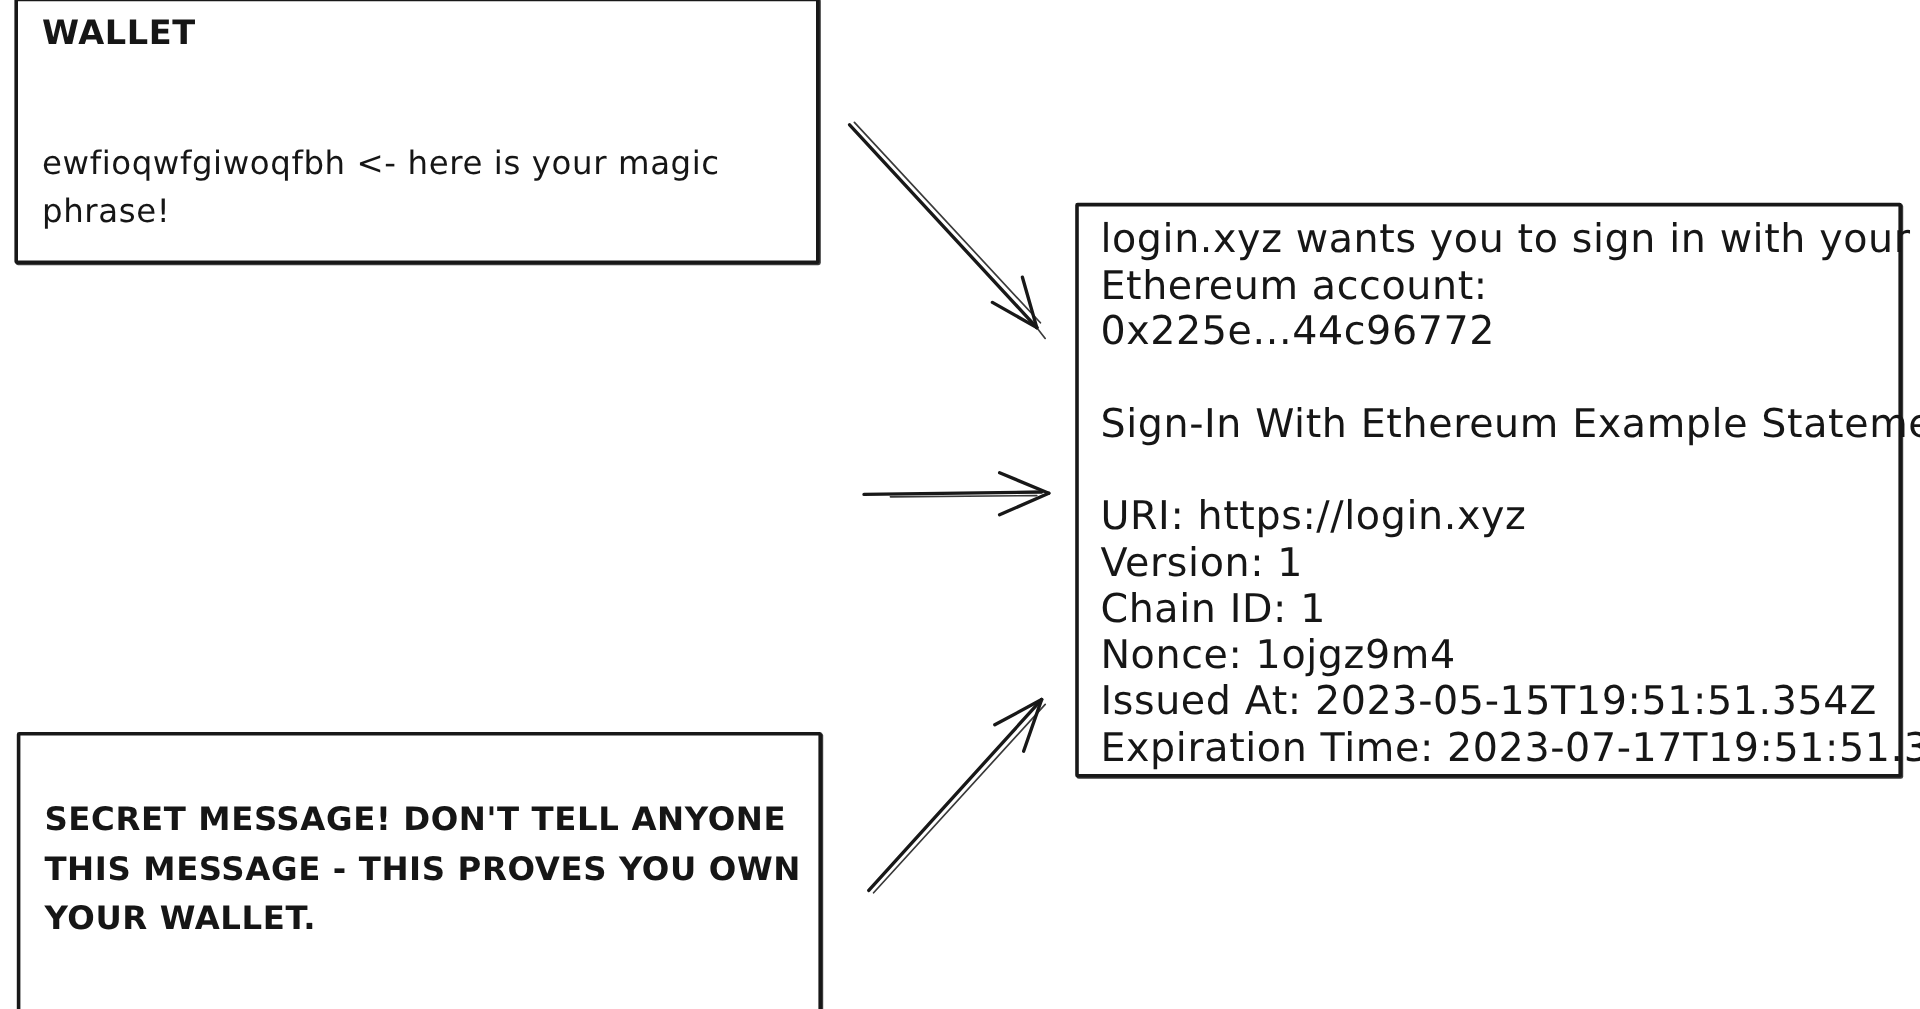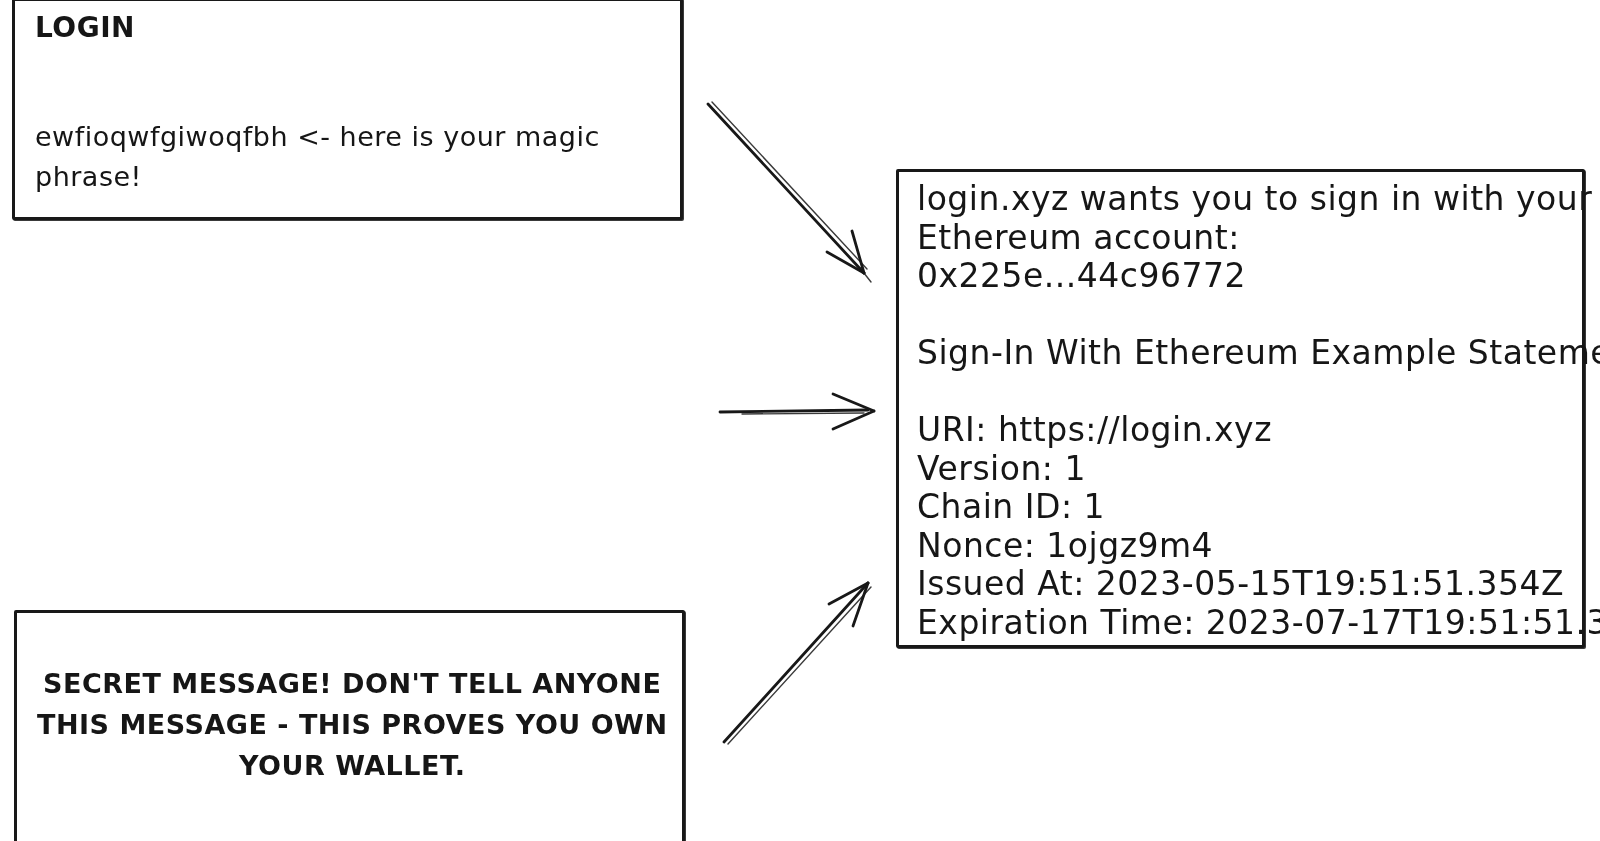--- a/index.html
+++ b/index.html
@@ -25,21 +25,21 @@
     box-sizing: border-box;
   }
   .hand-text {
     position: absolute;
     white-space: pre;
     color: #161616;
     letter-spacing: 0.5px;
   }
   .title-text   { font-size: 28px; font-weight: 600; }
   .body-text    { font-size: 27px; line-height: 40px; }
-  .caps-text    { font-size: 27px; line-height: 41px; font-weight: 600; text-align: center; }
+  .caps-text    { font-size: 27px; line-height: 41px; font-weight: 600; }
   .message-text { font-size: 33px; line-height: 38.5px; }
   #arrow-layer {
     position: absolute;
     left: 0; top: 0;
     width: 1600px;
     height: 841px;
     pointer-events: none;
   }
   #arrow-layer path {
     fill: none;
@@ -49,21 +49,21 @@
   }
   .arrow-main   { stroke-width: 2.8px; }
   .arrow-double { stroke-width: 1.4px; opacity: 0.85; }
 </style>
 </head>
 <body>
 
 <div id="canvas">
 
   <div class="sketch-box" style="left:12px; top:-2px; width:671px; height:222px;">
-    <div class="hand-text title-text" style="left:20px; top:10px;">LOGIN</div>
+    <div class="hand-text title-text" style="left:20px; top:10px;">WALLET</div>
     <div class="hand-text body-text" style="left:20px; top:116px;">ewfioqwfgiwoqfbh &lt;- here is your magic
 phrase!</div>
   </div>
 
 
   <div class="sketch-box" style="left:14px; top:610px; width:671px; height:260px;">
     <div class="hand-text caps-text" style="left:20px; top:50px;">SECRET MESSAGE! DON'T TELL ANYONE
 THIS MESSAGE - THIS PROVES YOU OWN
 YOUR WALLET.</div>
   </div>

